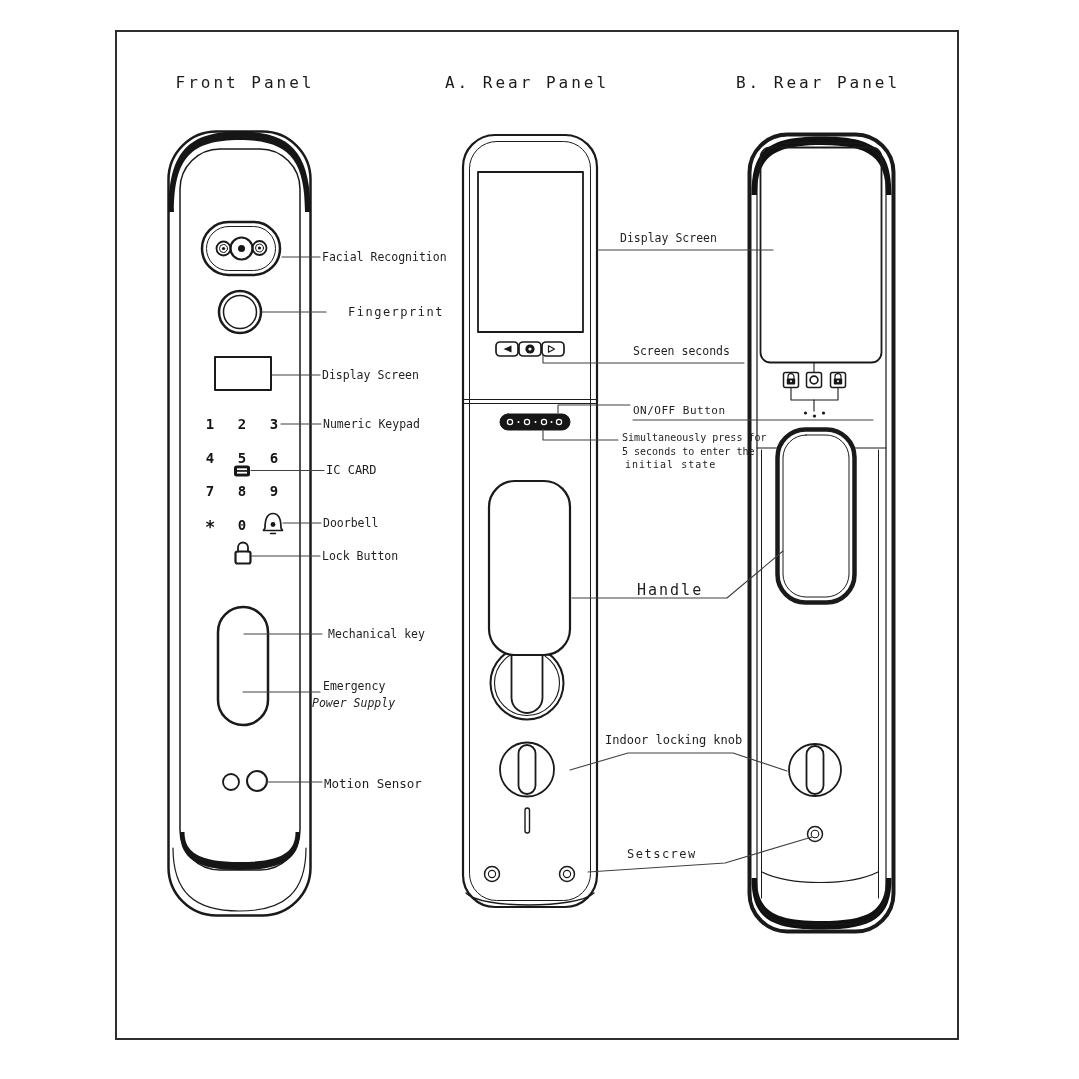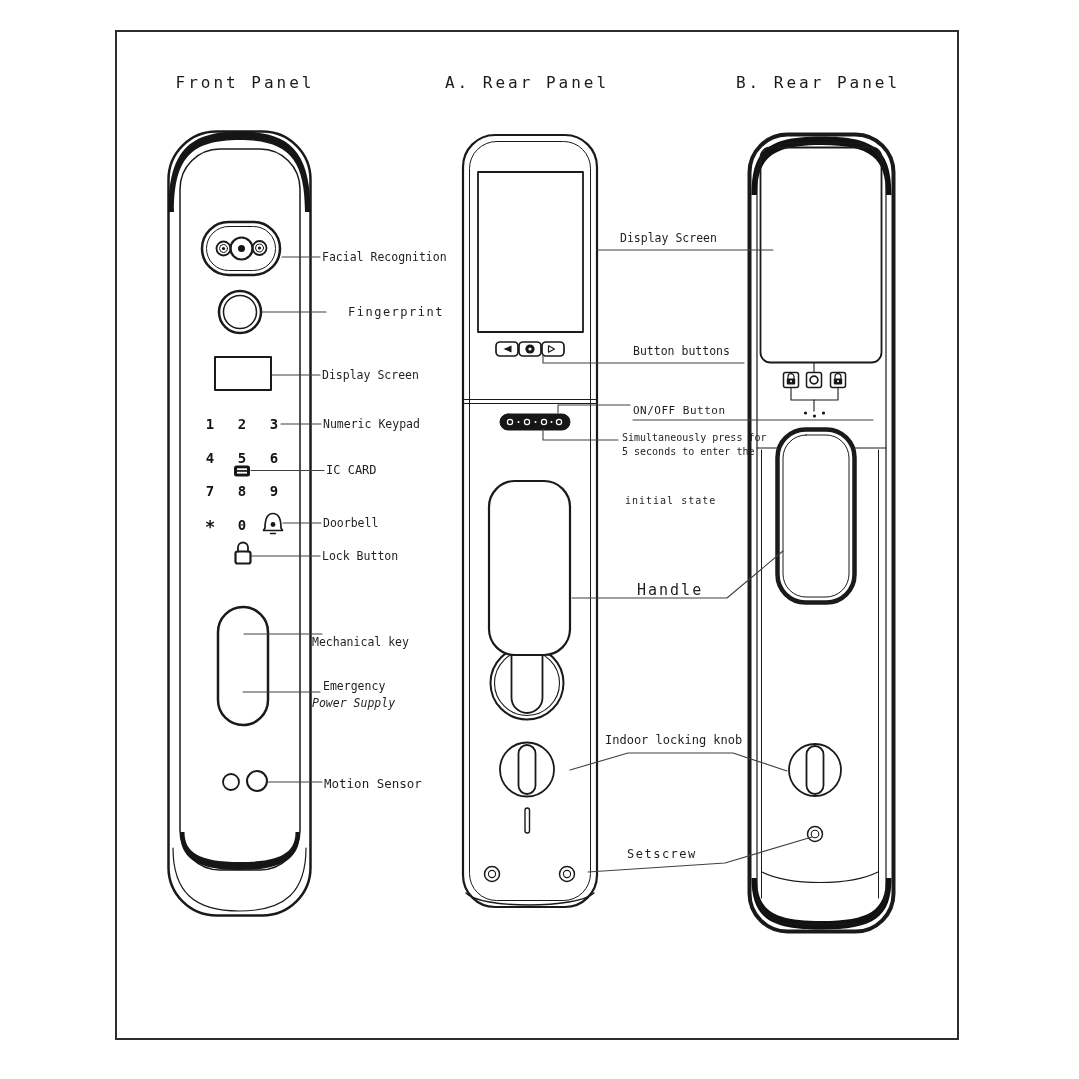--- a/index.html
+++ b/index.html
@@ -211,31 +211,31 @@
   <div class="title" style="left:527px;top:82px;">A. Rear Panel</div>
   <div class="title" style="left:818px;top:82px;">B. Rear Panel</div>
 
   <div class="lbl" style="left:322px;top:257px;">Facial Recognition</div>
   <div class="lbl lbl-sp" style="left:327px;top:312px;margin-left:21px;">Fingerprint</div>
   <div class="lbl" style="left:322px;top:375px;">Display Screen</div>
   <div class="lbl" style="left:323px;top:424px;">Numeric Keypad</div>
   <div class="lbl" style="left:326px;top:470px;font-size:12px;">IC CARD</div>
   <div class="lbl" style="left:323px;top:523px;">Doorbell</div>
   <div class="lbl" style="left:322px;top:556px;">Lock Button</div>
-  <div class="lbl" style="left:312px;top:634px;margin-top:8px;">Mechanical key</div>
+  <div class="lbl" style="left:328px;top:634px;">Mechanical key</div>
   <div class="lbl" style="left:323px;top:686px;">Emergency</div>
   <div class="lbl" style="left:312px;top:703px;font-style:italic;">Power Supply</div>
   <div class="lbl" style="left:324px;top:783px;font-size:12.5px;">Motion Sensor</div>
 
   <div class="lbl" style="left:620px;top:238px;">Display Screen</div>
-  <div class="lbl" style="left:633px;top:351px;">Button buttons</div>
+  <div class="lbl" style="left:633px;top:351px;">Screen seconds</div>
   <div class="lbl lbl-onoff" style="left:633px;top:410px;">ON/OFF Button</div>
   <div class="lbl lbl-sm" style="left:622px;top:437px;">Simultaneously press for</div>
   <div class="lbl lbl-sm" style="left:622px;top:450.5px;">5 seconds to enter the</div>
-  <div class="lbl lbl-sm" style="left:625px;top:464px;letter-spacing:1px;margin-top:36px;">initial state</div>
+  <div class="lbl lbl-sm" style="left:625px;top:464px;letter-spacing:1px;">initial state</div>
   <div class="lbl lbl-handle" style="left:637px;top:590px;">Handle</div>
   <div class="lbl" style="left:605px;top:740px;font-size:12px;">Indoor locking knob</div>
   <div class="lbl lbl-set" style="left:627px;top:854px;">Setscrew</div>
 
   <span class="key" style="left:210px;top:424px;">1</span>
   <span class="key" style="left:242px;top:424px;">2</span>
   <span class="key" style="left:274px;top:424px;">3</span>
   <span class="key" style="left:210px;top:458px;">4</span>
   <span class="key" style="left:242px;top:458px;">5</span>
   <span class="key" style="left:274px;top:458px;">6</span>

